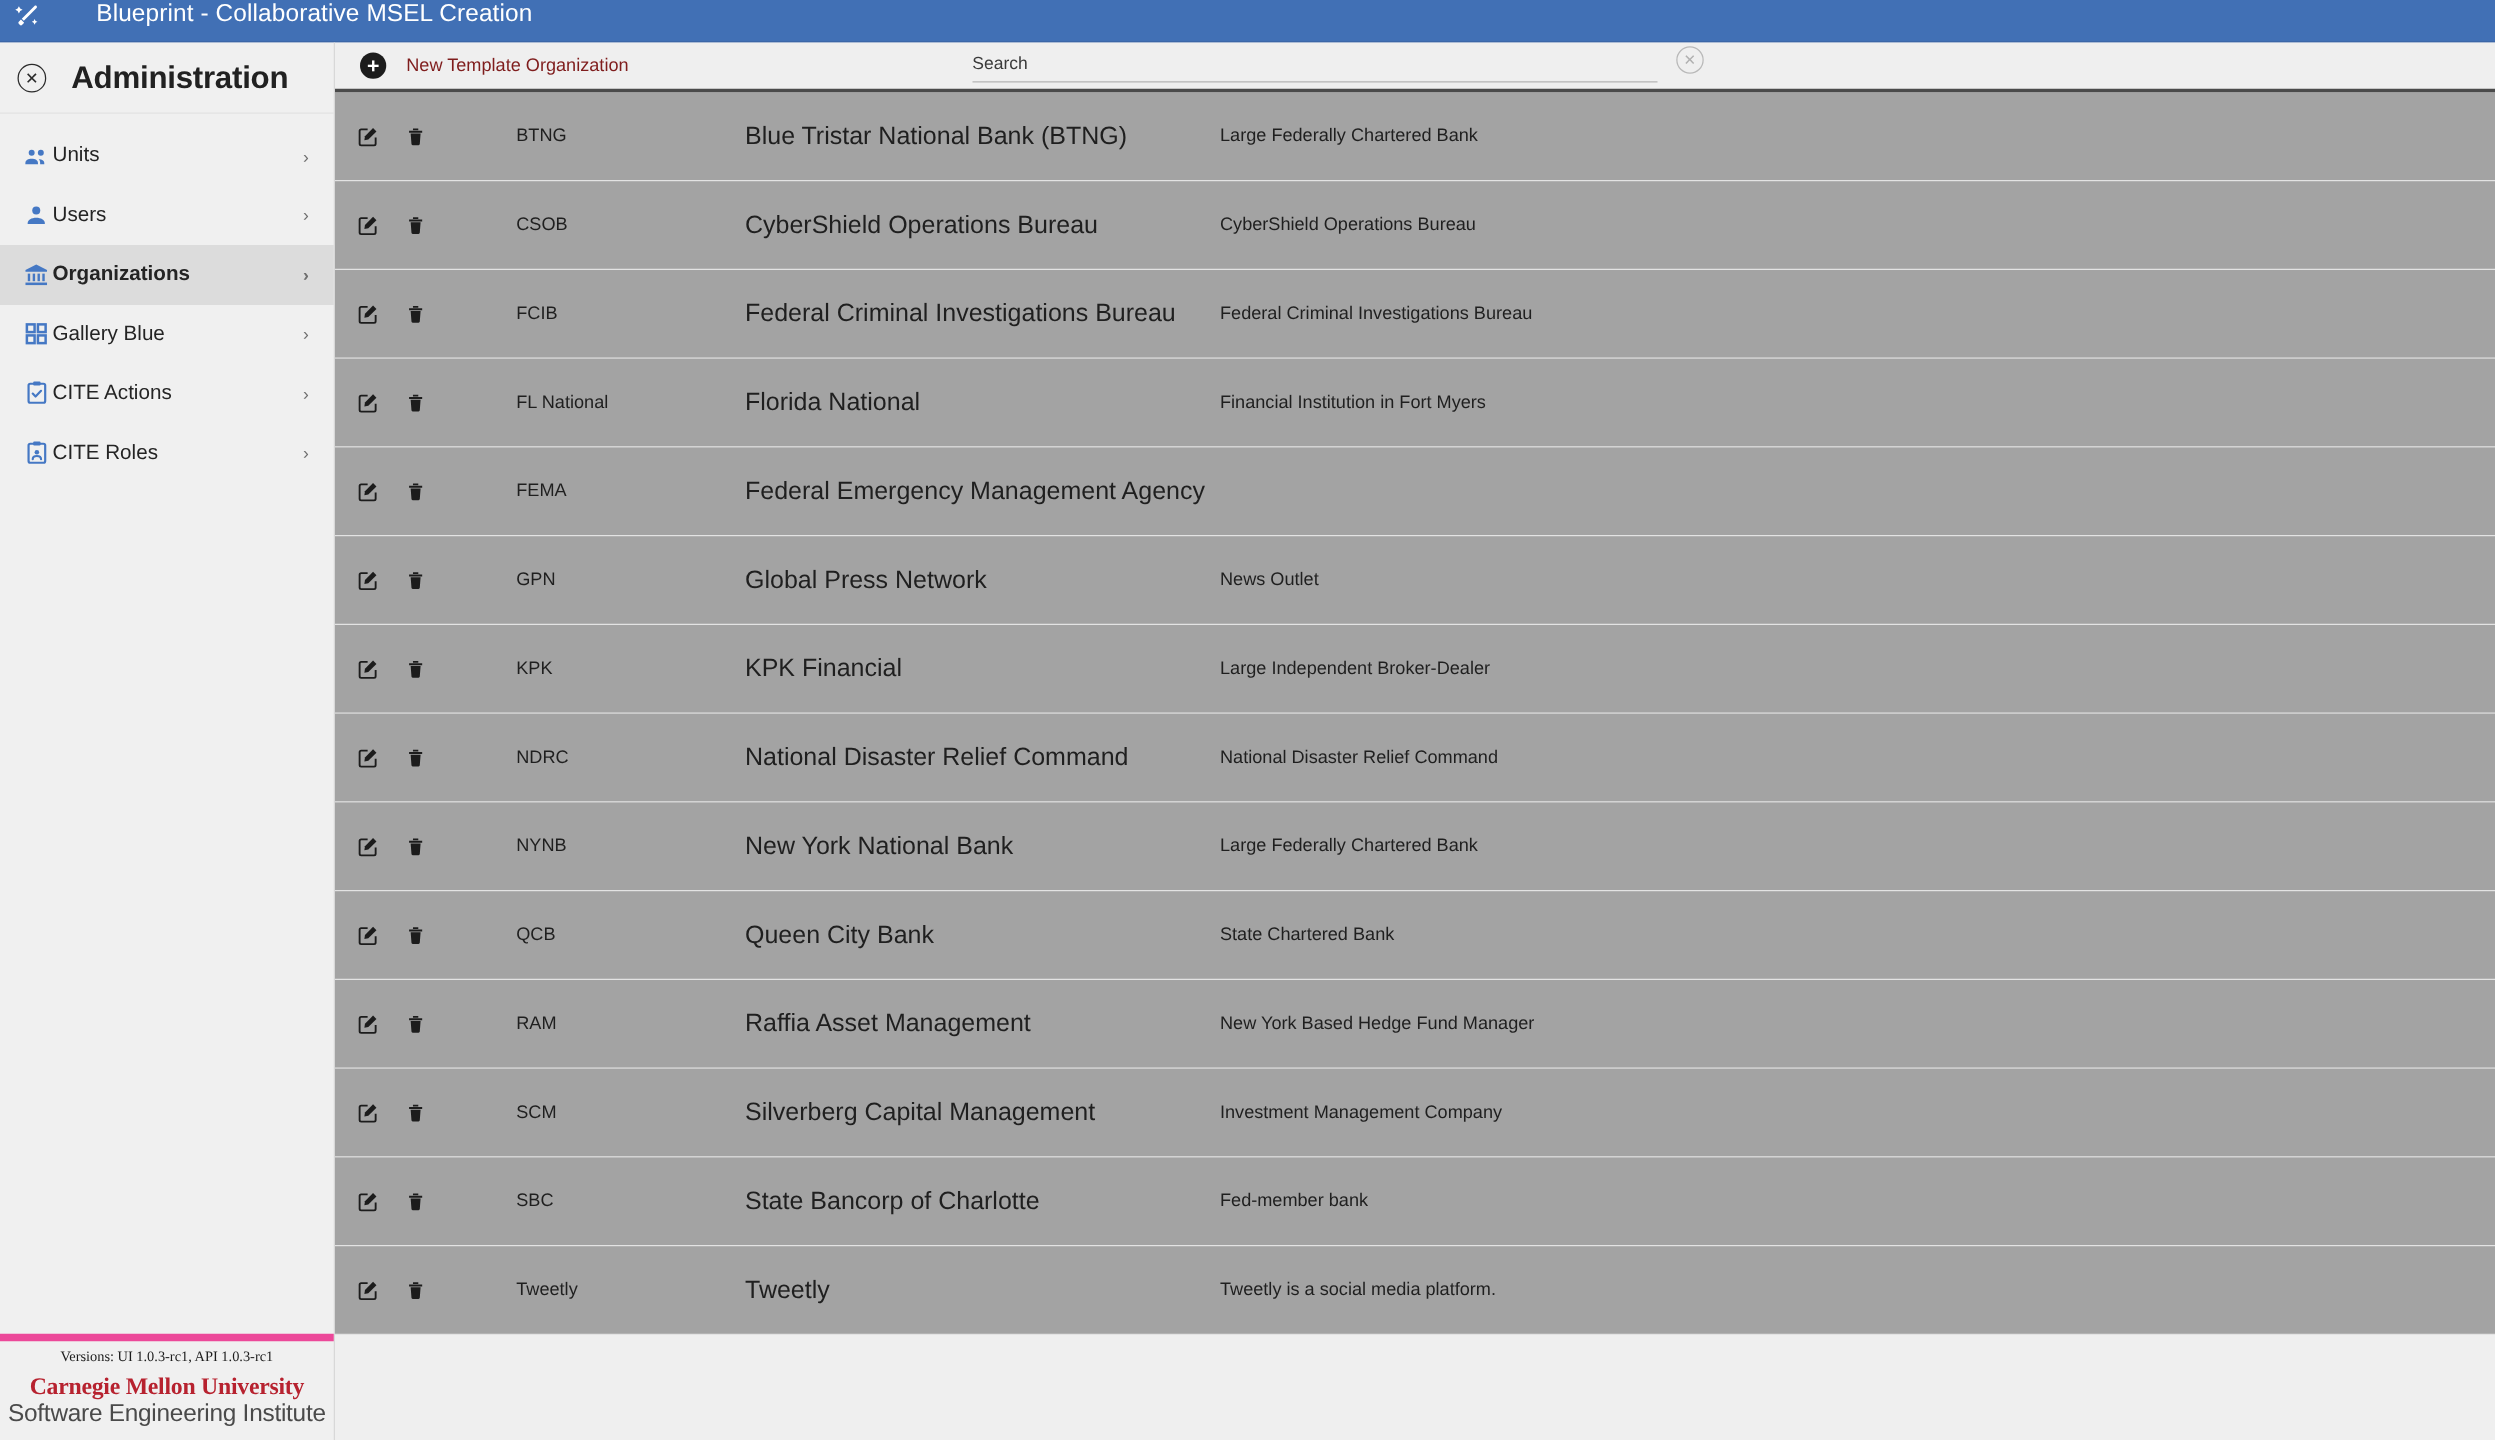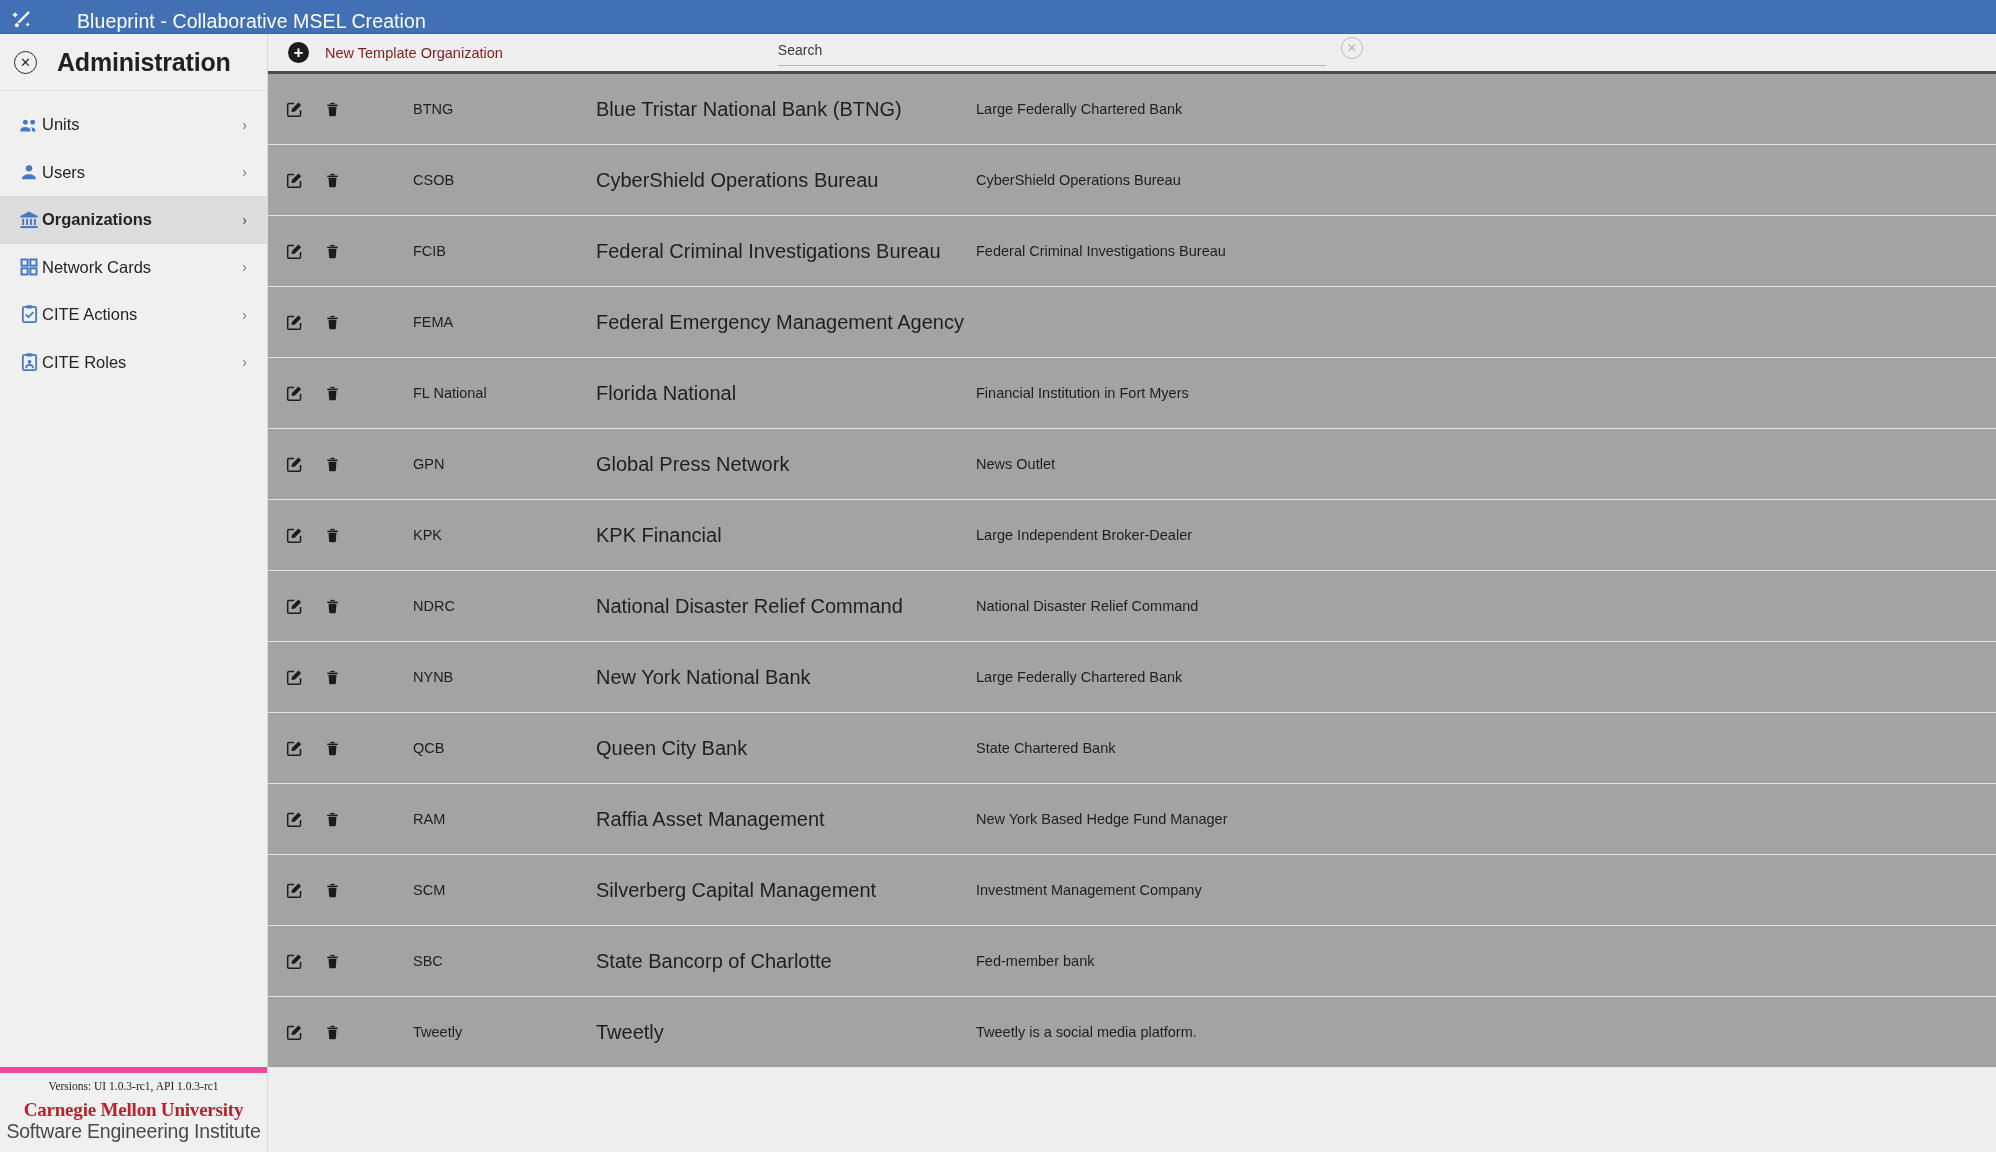--- a/index.html
+++ b/index.html
@@ -11,21 +11,21 @@
     background: #efefef;
     font-family: "Liberation Sans", sans-serif;
     -webkit-font-smoothing: antialiased;
   }
 
   
   .appbar {
     height: 34px;
     background: #4170b5;
     display: flex;
-    align-items: flex-end;
+    align-items: flex-start;
     padding-left: 9px;
     border-bottom: 1px solid #3a63a3;
   }
   .appbar-logo {
     width: 26px; height: 26px;
     display: flex; align-items: center; justify-content: center;
     color: #ffffff;
     flex: 0 0 auto;
   }
   .appbar-title {
@@ -313,21 +313,21 @@
 
       <div class="nav-item">
         <span class="nav-icon">
           <svg width="20" height="20" viewBox="0 0 24 24" fill="none" stroke="currentColor" stroke-width="2.4">
             <rect x="3" y="3" width="7.4" height="7.4"></rect>
             <rect x="13.6" y="3" width="7.4" height="7.4"></rect>
             <rect x="3" y="13.6" width="7.4" height="7.4"></rect>
             <rect x="13.6" y="13.6" width="7.4" height="7.4"></rect>
           </svg>
         </span>
-        <span class="nav-label">Network Cards</span>
+        <span class="nav-label">Gallery Blue</span>
         <span class="nav-chevron">›</span>
       </div>
 
       <div class="nav-item">
         <span class="nav-icon">
           <svg width="21" height="21" viewBox="0 0 24 24" fill="none" stroke="currentColor" stroke-width="2">
             <rect x="4.4" y="3.4" width="15.2" height="17.4" rx="1.6"></rect>
             <rect x="8.6" y="1.4" width="6.8" height="3.6" rx="1" fill="currentColor" stroke="none"></rect>
             <path d="M8.2 12.4l2.6 2.7 5.0-5.2" stroke-linecap="round" stroke-linejoin="round"></path>
           </svg>
@@ -439,58 +439,58 @@
         <path d="M17.0 3.1l3.4 3.4-8.2 8.2-4.0.6.6-4.0z" fill="currentColor" stroke="none"></path>
       </svg>
     </span>
     <span class="cell-del">
       <svg width="17" height="17" viewBox="0 0 24 24" fill="currentColor">
         <path d="M9.0 2.6h6v2.0h-6z"></path>
         <path d="M4.6 5.1h14.8v2.1H4.6z"></path>
         <path d="M6.4 8.1h11.2l-.9 12.0a1.4 1.4 0 0 1-1.4 1.3H8.7a1.4 1.4 0 0 1-1.4-1.3z"></path>
       </svg>
     </span>
+    <span class="cell-short">FL National</span>
+    <span class="cell-name">Florida National</span>
+    <span class="cell-desc">Financial Institution in Fort Myers</span>
+  </div>
+
+  <div class="row">
+    <span class="cell-edit">
+      <svg width="19" height="19" viewBox="0 0 24 24" fill="none" stroke="currentColor" stroke-width="1.9">
+        <path d="M19.6 12.6v6.4a1.6 1.6 0 0 1-1.6 1.6H5a1.6 1.6 0 0 1-1.6-1.6V6a1.6 1.6 0 0 1 1.6-1.6h6.5"></path>
+        <path d="M17.0 3.1l3.4 3.4-8.2 8.2-4.0.6.6-4.0z" fill="currentColor" stroke="none"></path>
+      </svg>
+    </span>
+    <span class="cell-del">
+      <svg width="17" height="17" viewBox="0 0 24 24" fill="currentColor">
+        <path d="M9.0 2.6h6v2.0h-6z"></path>
+        <path d="M4.6 5.1h14.8v2.1H4.6z"></path>
+        <path d="M6.4 8.1h11.2l-.9 12.0a1.4 1.4 0 0 1-1.4 1.3H8.7a1.4 1.4 0 0 1-1.4-1.3z"></path>
+      </svg>
+    </span>
     <span class="cell-short">FEMA</span>
     <span class="cell-name">Federal Emergency Management Agency</span>
     <span class="cell-desc"></span>
   </div>
 
   <div class="row">
     <span class="cell-edit">
       <svg width="19" height="19" viewBox="0 0 24 24" fill="none" stroke="currentColor" stroke-width="1.9">
         <path d="M19.6 12.6v6.4a1.6 1.6 0 0 1-1.6 1.6H5a1.6 1.6 0 0 1-1.6-1.6V6a1.6 1.6 0 0 1 1.6-1.6h6.5"></path>
         <path d="M17.0 3.1l3.4 3.4-8.2 8.2-4.0.6.6-4.0z" fill="currentColor" stroke="none"></path>
       </svg>
     </span>
     <span class="cell-del">
       <svg width="17" height="17" viewBox="0 0 24 24" fill="currentColor">
         <path d="M9.0 2.6h6v2.0h-6z"></path>
         <path d="M4.6 5.1h14.8v2.1H4.6z"></path>
         <path d="M6.4 8.1h11.2l-.9 12.0a1.4 1.4 0 0 1-1.4 1.3H8.7a1.4 1.4 0 0 1-1.4-1.3z"></path>
       </svg>
     </span>
-    <span class="cell-short">FL National</span>
-    <span class="cell-name">Florida National</span>
-    <span class="cell-desc">Financial Institution in Fort Myers</span>
-  </div>
-
-  <div class="row">
-    <span class="cell-edit">
-      <svg width="19" height="19" viewBox="0 0 24 24" fill="none" stroke="currentColor" stroke-width="1.9">
-        <path d="M19.6 12.6v6.4a1.6 1.6 0 0 1-1.6 1.6H5a1.6 1.6 0 0 1-1.6-1.6V6a1.6 1.6 0 0 1 1.6-1.6h6.5"></path>
-        <path d="M17.0 3.1l3.4 3.4-8.2 8.2-4.0.6.6-4.0z" fill="currentColor" stroke="none"></path>
-      </svg>
-    </span>
-    <span class="cell-del">
-      <svg width="17" height="17" viewBox="0 0 24 24" fill="currentColor">
-        <path d="M9.0 2.6h6v2.0h-6z"></path>
-        <path d="M4.6 5.1h14.8v2.1H4.6z"></path>
-        <path d="M6.4 8.1h11.2l-.9 12.0a1.4 1.4 0 0 1-1.4 1.3H8.7a1.4 1.4 0 0 1-1.4-1.3z"></path>
-      </svg>
-    </span>
     <span class="cell-short">GPN</span>
     <span class="cell-name">Global Press Network</span>
     <span class="cell-desc">News Outlet</span>
   </div>
 
   <div class="row">
     <span class="cell-edit">
       <svg width="19" height="19" viewBox="0 0 24 24" fill="none" stroke="currentColor" stroke-width="1.9">
         <path d="M19.6 12.6v6.4a1.6 1.6 0 0 1-1.6 1.6H5a1.6 1.6 0 0 1-1.6-1.6V6a1.6 1.6 0 0 1 1.6-1.6h6.5"></path>
         <path d="M17.0 3.1l3.4 3.4-8.2 8.2-4.0.6.6-4.0z" fill="currentColor" stroke="none"></path>

